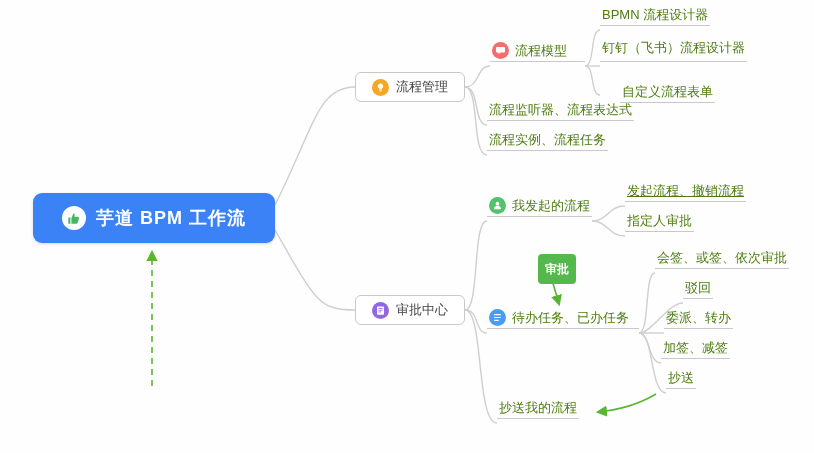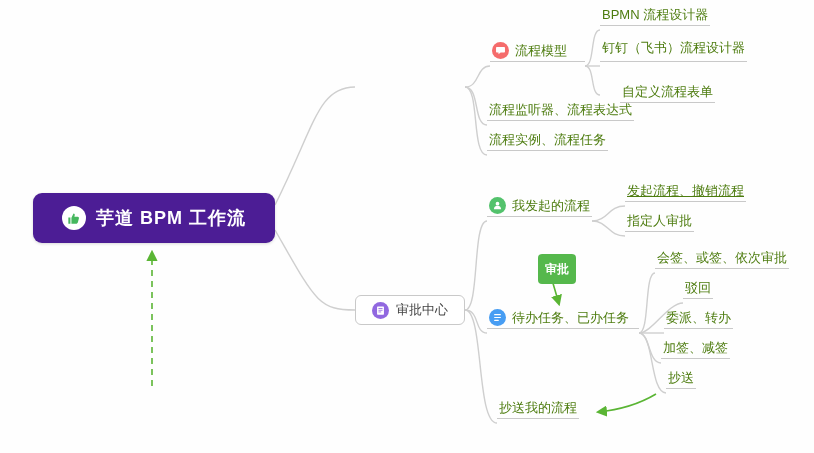--- a/index.html
+++ b/index.html
@@ -6,21 +6,21 @@
   .canvas{
     position:relative;width:814px;height:453px;background:#fefefe;
     font-family:"Liberation Sans","DejaVu Sans",sans-serif;overflow:hidden;
   }
   .links{position:absolute;left:0;top:0;width:814px;height:453px;}
   .links path.gray{stroke:#cfcfcf;stroke-width:1.4;fill:none;}
   .links path.green{stroke:#5ab534;stroke-width:1.6;fill:none;}
   .links path.dashed{stroke-dasharray:6 5;}
   .node{position:absolute;display:flex;align-items:center;box-sizing:border-box;white-space:nowrap;}
   .root{
-    background:#4c1d95;color:#fff;border-radius:9px;font-size:18px;font-weight:bold;
+    background:#3b82f6;color:#fff;border-radius:9px;font-size:18px;font-weight:bold;
     justify-content:center;gap:10px;letter-spacing:1px;
     box-shadow:0 1px 3px rgba(0,0,0,.15);
   }
   .boxed{
     background:#fff;border:1px solid #c9c9c9;border-radius:6px;justify-content:center;
     gap:7px;font-size:13px;color:#444;
   }
   .leaf{
     height:18px;padding:0 2px 4px 2px;border-bottom:1.5px solid #c9c9c9;
     font-size:13px;color:#4d7c0f;gap:6px;align-items:center;
@@ -78,20 +78,30 @@
 
   <div class="node root" style="left:33px;top:193px;width:242px;height:50px;">
     <span class="circle c-lg">
       <svg width="15" height="15" viewBox="0 0 16 16" fill="#45b75e">
           <path d="M2.5 7h2.2v6.5H2.5z M5.8 13.5V7.2L8 2.6c1 0 1.6.9 1.3 2L8.9 6.2h3.6c.9 0 1.5.8 1.3 1.6l-1.1 4.1c-.2.9-1 1.6-2 1.6H5.8z"></path>
         </svg>
     </span>
     <span>芋道 BPM 工作流</span>
   </div>
 
+  <div class="node boxed" style="left:355px;top:72px;width:110px;height:30px;">
+    <span class="circle c-sm bg-orange">
+      <svg width="11" height="11" viewBox="0 0 16 16" fill="#fff">
+          <path d="M8 2.2a3.9 3.9 0 0 0-2.1 7.2v1.4h4.2V9.4A3.9 3.9 0 0 0 8 2.2z"></path>
+          <rect x="6.2" y="11.6" width="3.6" height="1.1" rx=".5"></rect>
+          <rect x="6.8" y="13.3" width="2.4" height="1" rx=".5"></rect>
+        </svg>
+    </span>
+    <span>流程管理</span>
+  </div>
 
   <div class="node leaf" style="left:490px;top:44px;width:95px;">
     <span class="circle c-sm bg-red">
       <svg width="11" height="11" viewBox="0 0 16 16" fill="#fff">
           <path d="M3 3h10c.9 0 1.5.6 1.5 1.5v5c0 .9-.6 1.5-1.5 1.5H8.2l-3.1 2.6V11H3c-.9 0-1.5-.6-1.5-1.5v-5C1.5 3.6 2.1 3 3 3z"></path>
         </svg>
     </span>
     <span>流程模型</span>
   </div>
 

